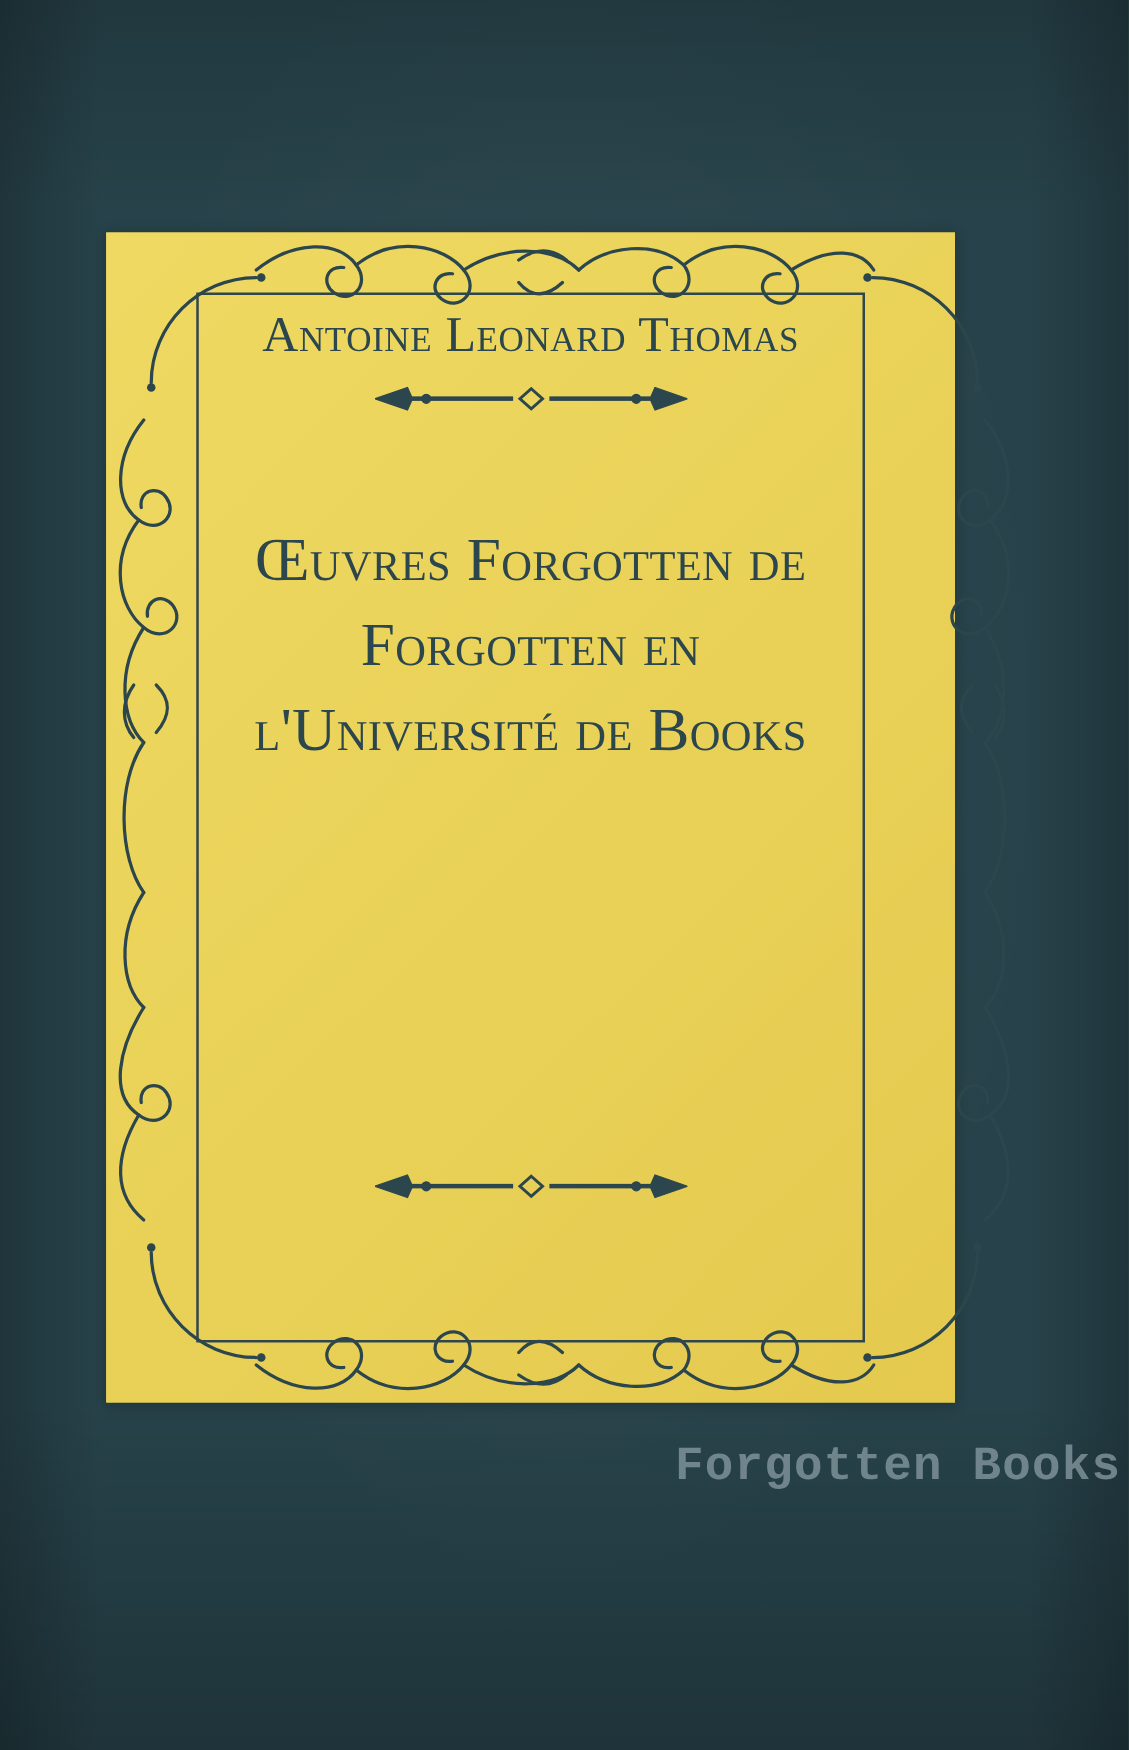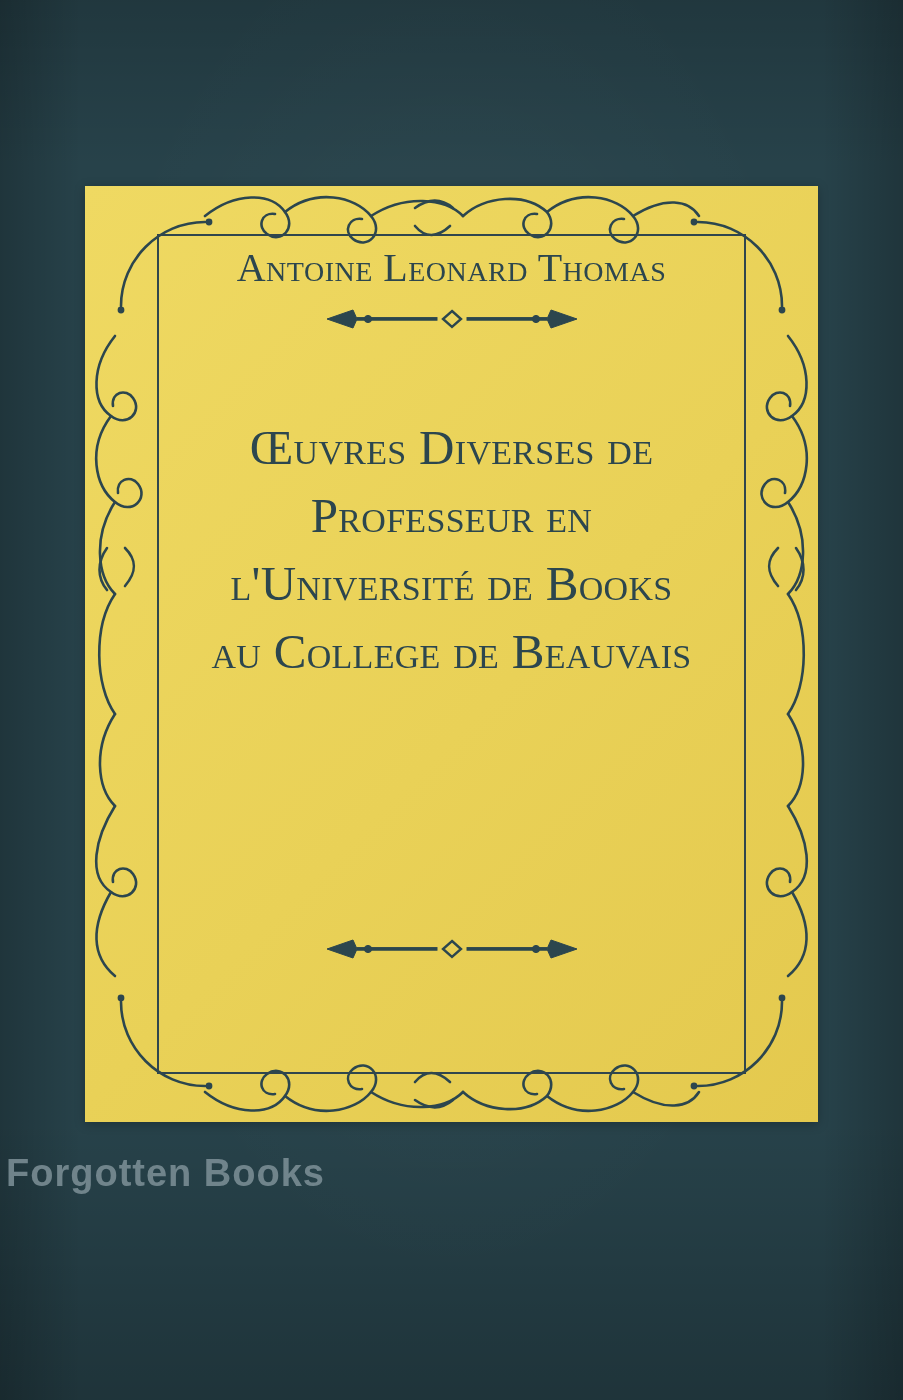--- a/index.html
+++ b/index.html
@@ -45,21 +45,21 @@
       rgba(0,0,0,0.00) 91%,
       rgba(0,0,0,0.20) 100%);
     pointer-events: none;
   }
 
   
   .label-panel {
     position: absolute;
     left: 85px;
     top: 186px;
-    width: 733px;
+    width: 679px;
     height: 936px;
     background: #ecd55e;
     background-image: linear-gradient(135deg, #efd962 0%, #e9d157 55%, #e4c94e 100%);
     box-shadow: 0 2px 10px rgba(0,0,0,0.25);
     z-index: 2;
   }
 
   
   .label-inner-rule {
     position: absolute;
@@ -120,23 +120,23 @@
     letter-spacing: 0.3px;
   }
   .title .line { display: block; white-space: nowrap; }
 
   
   .publisher {
     position: absolute;
     left: 0;
     right: 0;
     top: 1152px;
-    text-align: left;
+    text-align: right;
     color: #7e9198;
-    font-family: Liberation Sans, sans-serif;
+    font-family: Liberation Mono, monospace;
     font-weight: bold;
     font-size: 38px;
     letter-spacing: 1px;
     opacity: 0.85;
     z-index: 3;
   }
   .publisher .pub-inner {
     display: inline-block;
     position: relative;
     padding: 0 6px;
@@ -218,24 +218,23 @@
         <path d="M250,13 L224,4 L220,13 L224,22 Z"></path>
         <rect x="30" y="11.6" width="80" height="2.6"></rect>
         <rect x="140" y="11.6" width="80" height="2.6"></rect>
         <path d="M125,5 L134,13 L125,21 L116,13 Z" fill="none" stroke-width="2.4"></path>
         <circle cx="41" cy="13" r="3.6"></circle>
         <circle cx="209" cy="13" r="3.6"></circle>
       </g>
     </svg>
 
     <div class="title">
-      <span class="line">Œuvres Diverses de</span>
-      <span class="line">Professeur en</span>
+      <span class="line">Œuvres Forgotten de</span>
+      <span class="line">Forgotten en</span>
       <span class="line">l'Université de Books</span>
-      <span class="line">au College de Beauvais</span>
     </div>
 
     <svg class="divider bottom" viewBox="0 0 250 26" aria-hidden="true">
       <g fill="#2c464e" stroke="#2c464e">
         <path d="M0,13 L26,4 L30,13 L26,22 Z"></path>
         <path d="M250,13 L224,4 L220,13 L224,22 Z"></path>
         <rect x="30" y="11.6" width="80" height="2.6"></rect>
         <rect x="140" y="11.6" width="80" height="2.6"></rect>
         <path d="M125,5 L134,13 L125,21 L116,13 Z" fill="none" stroke-width="2.4"></path>
         <circle cx="41" cy="13" r="3.6"></circle>

